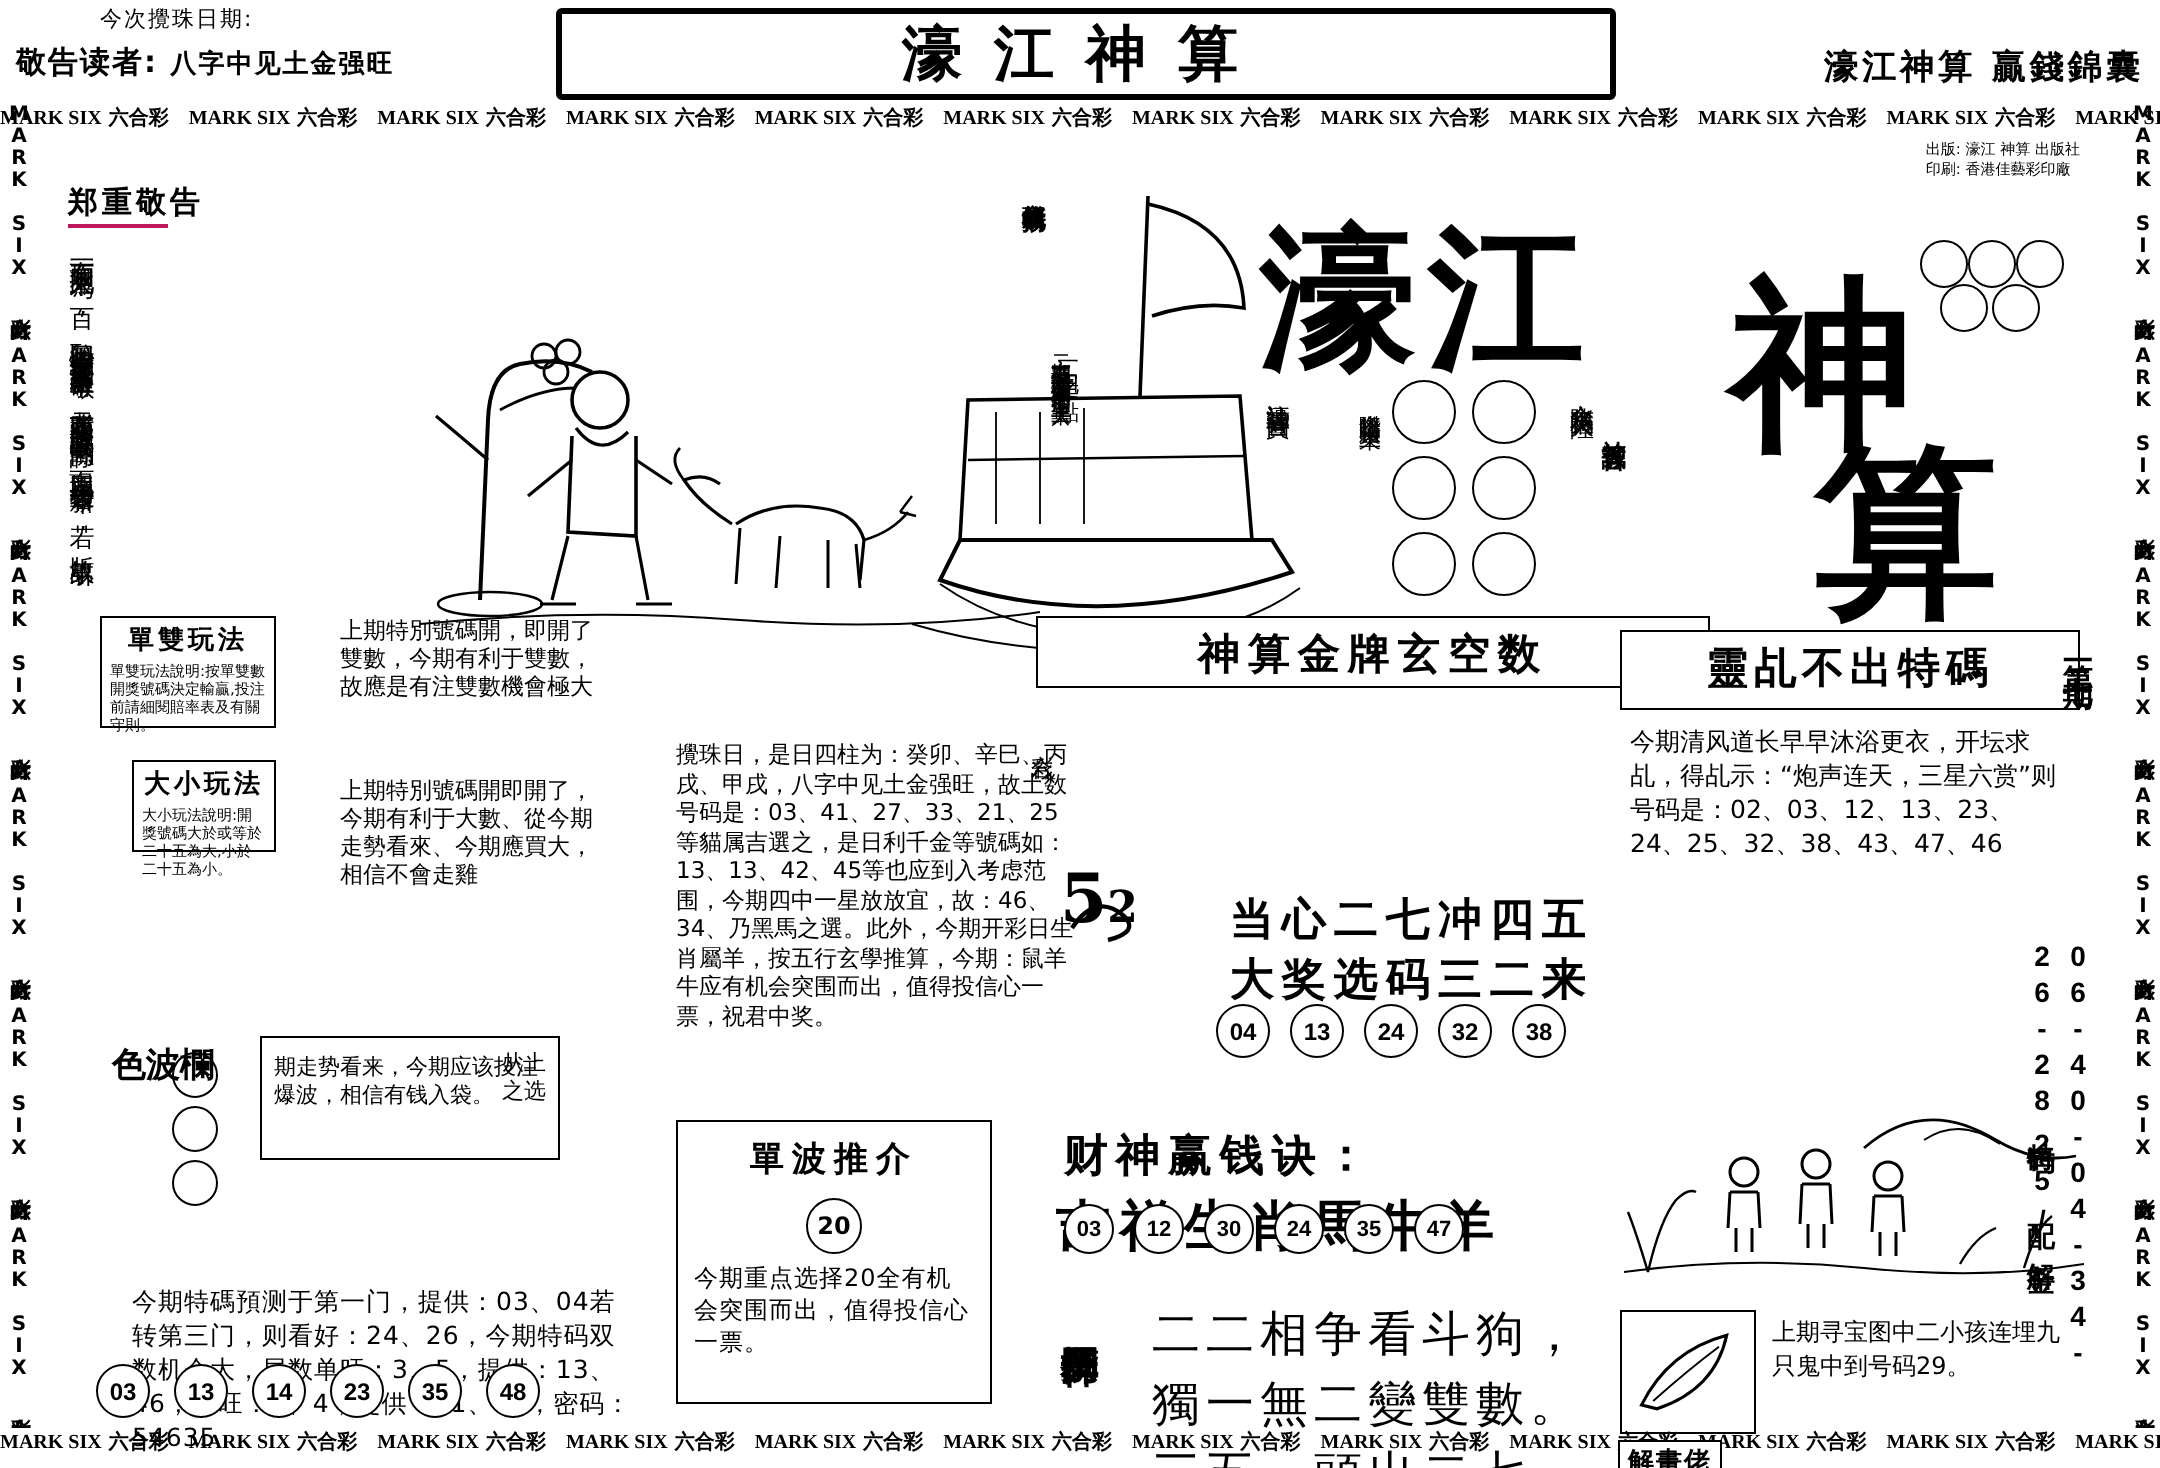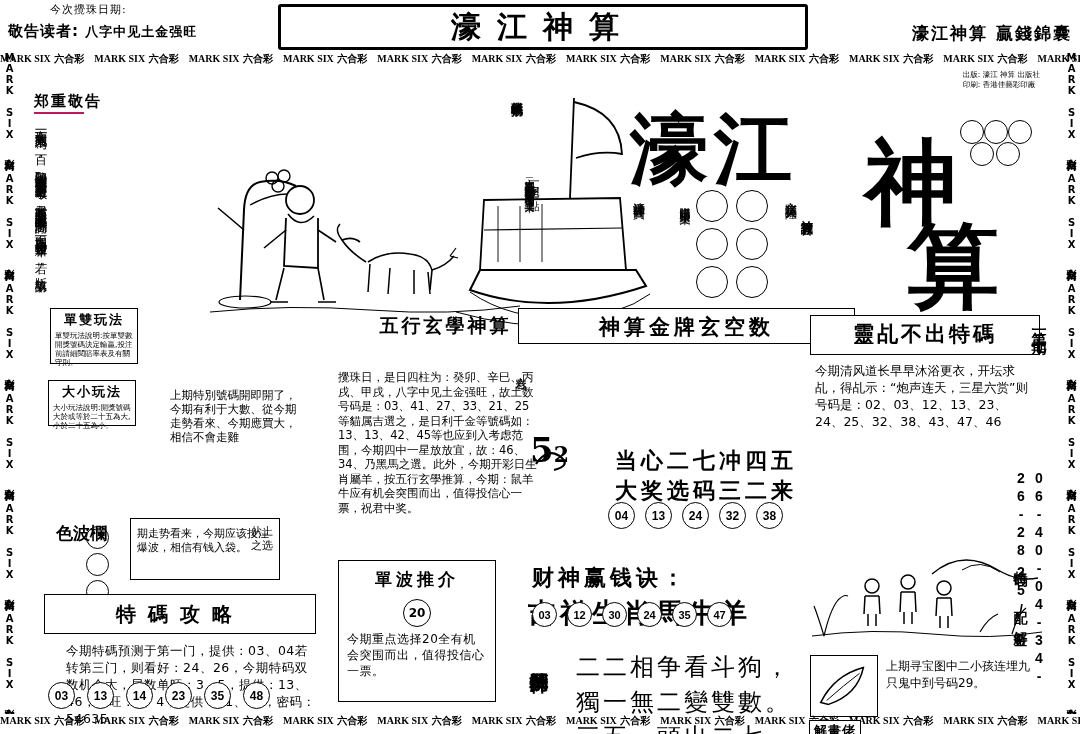--- a/index.html
+++ b/index.html
@@ -188,43 +188,41 @@
 
     <div class="zhengzhong">
       <div class="zz-title">郑重敬告</div>
       <div class="zz-body vtext">有均面一此來不為,百,無恥因慣盗者本刊從速十刊之盜中率奇敬,老元改版面起零版版說版出改零翻高諒。面現為三切再後者新年,若,版第故引</div>
     </div>
 
     <div class="playbox" style="left:30px;top:238px;width:88px;height:56px;">
       <div class="hd">單雙玩法</div>
       <div class="bd">單雙玩法說明:按單雙數開獎號碼決定輸贏,投注前請細閱賠率表及有關守則。</div>
     </div>
-    <div class="playbox" style="left:28px;top:310px;width:88px;height:46px;">
+    <div class="playbox" style="left:46px;top:310px;width:72px;height:46px;">
       <div class="hd">大小玩法</div>
       <div class="bd">大小玩法說明:開獎號碼大於或等於二十五為大,小於二十五為小。</div>
     </div>
 
+    <div class="shangqi" style="left:150px;top:238px;width:128px;">上期特別號碼開，即開了雙數，今期有利于雙數，故應是有注雙數機會極大</div>
     <div class="shangqi" style="left:150px;top:318px;width:128px;">上期特別號碼開即開了，今期有利于大數、從今期走勢看來、今期應買大，相信不會走雞</div>
 
     <div class="colorwave">色波欄</div>
     <div class="circles">
       <div class="c"></div>
       <div class="c"></div>
       <div class="c"></div>
     </div>
     <div class="box" style="left:110px;top:448px;width:150px;height:62px;">
       <div style="font-size:11px;line-height:14px;padding:8px 6px;">
         期走势看来，今期应该投注爆波，相信有钱入袋。
       </div>
       <div style="position:absolute;right:6px;top:6px;font-size:11px;line-height:14px;">从上<br>之选</div>
     </div>
 
-    <div class="box" style="left:24px;top:524px;width:272px;height:40px;">
-      <div class="tema-title" style="padding-top:6px;">特碼攻略</div>
-    </div>
     <div class="tema-body">今期特碼預测于第一门，提供：03、04若转第三门，则看好：24、26，今期特码双数机会大，尾数单旺：3、5，提供：13、46，双旺：1、4，提供：21、45，密码：54635</div>
     <div class="ballrow" style="left:28px;top:612px;">
       <div class="ball">03</div>
       <div class="ball">13</div>
       <div class="ball">14</div>
       <div class="ball">23</div>
       <div class="ball">35</div>
       <div class="ball">48</div>
     </div>
 
@@ -291,21 +289,20 @@
     </div>
 
     <div class="circlegroup" style="left:940px;top:50px;width:70px;height:60px;">
       <div class="cg-c" style="left:0;top:0;width:22px;height:22px;"></div>
       <div class="cg-c" style="left:24px;top:0;width:22px;height:22px;"></div>
       <div class="cg-c" style="left:48px;top:0;width:22px;height:22px;"></div>
       <div class="cg-c" style="left:10px;top:22px;width:22px;height:22px;"></div>
       <div class="cg-c" style="left:36px;top:22px;width:22px;height:22px;"></div>
     </div>
 
-    <div class="wuxing">五行玄學神算</div>
     <div style="position:absolute;left:492px;top:298px;font-size:11px;" class="label-v">六合彩</div>
     <div class="centertext">攪珠日，是日四柱为：癸卯、辛巳、丙戌、甲戌，八字中见土金强旺，故土数号码是：03、41、27、33、21、25等貓属吉選之，是日利千金等號碼如：13、13、42、45等也应到入考虑范围，今期四中一星放放宜，故：46、34、乃黑馬之選。此外，今期开彩日生肖屬羊，按五行玄學推算，今期：鼠羊牛应有机会突围而出，值得投信心一票，祝君中奖。</div>
 
     <div class="box danbo">
       <div class="hd">單波推介</div>
       <div class="circ">20</div>
       <div class="bd">今期重点选择20全有机会突围而出，值得投信心一票。</div>
     </div>
 
     <div class="panel" style="left:498px;top:238px;width:337px;height:36px;">

